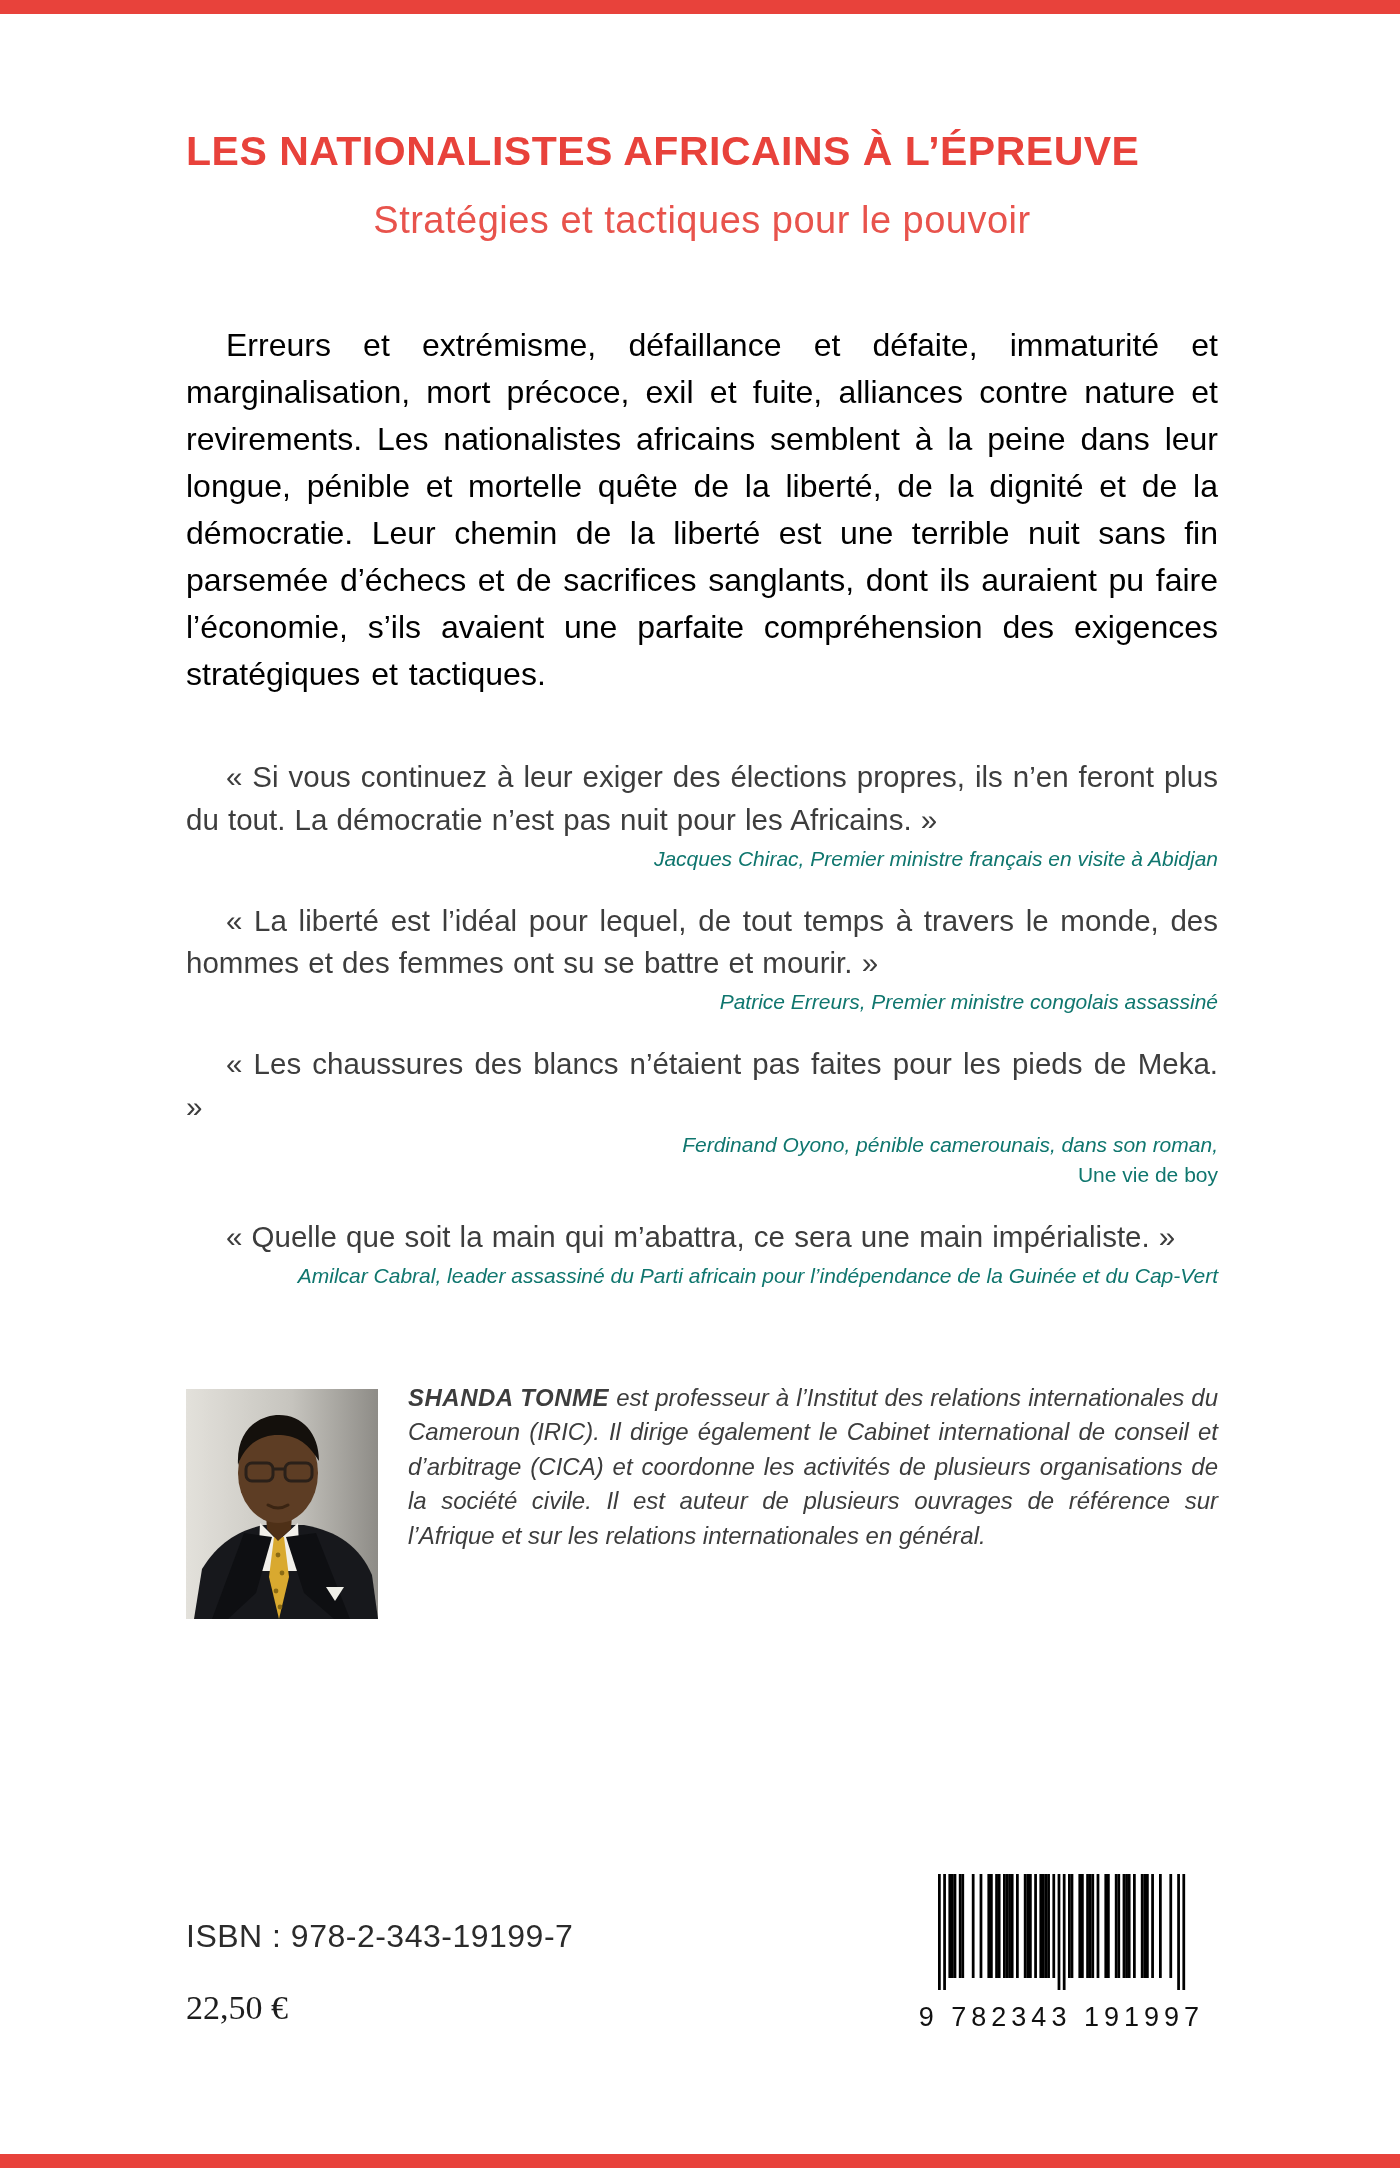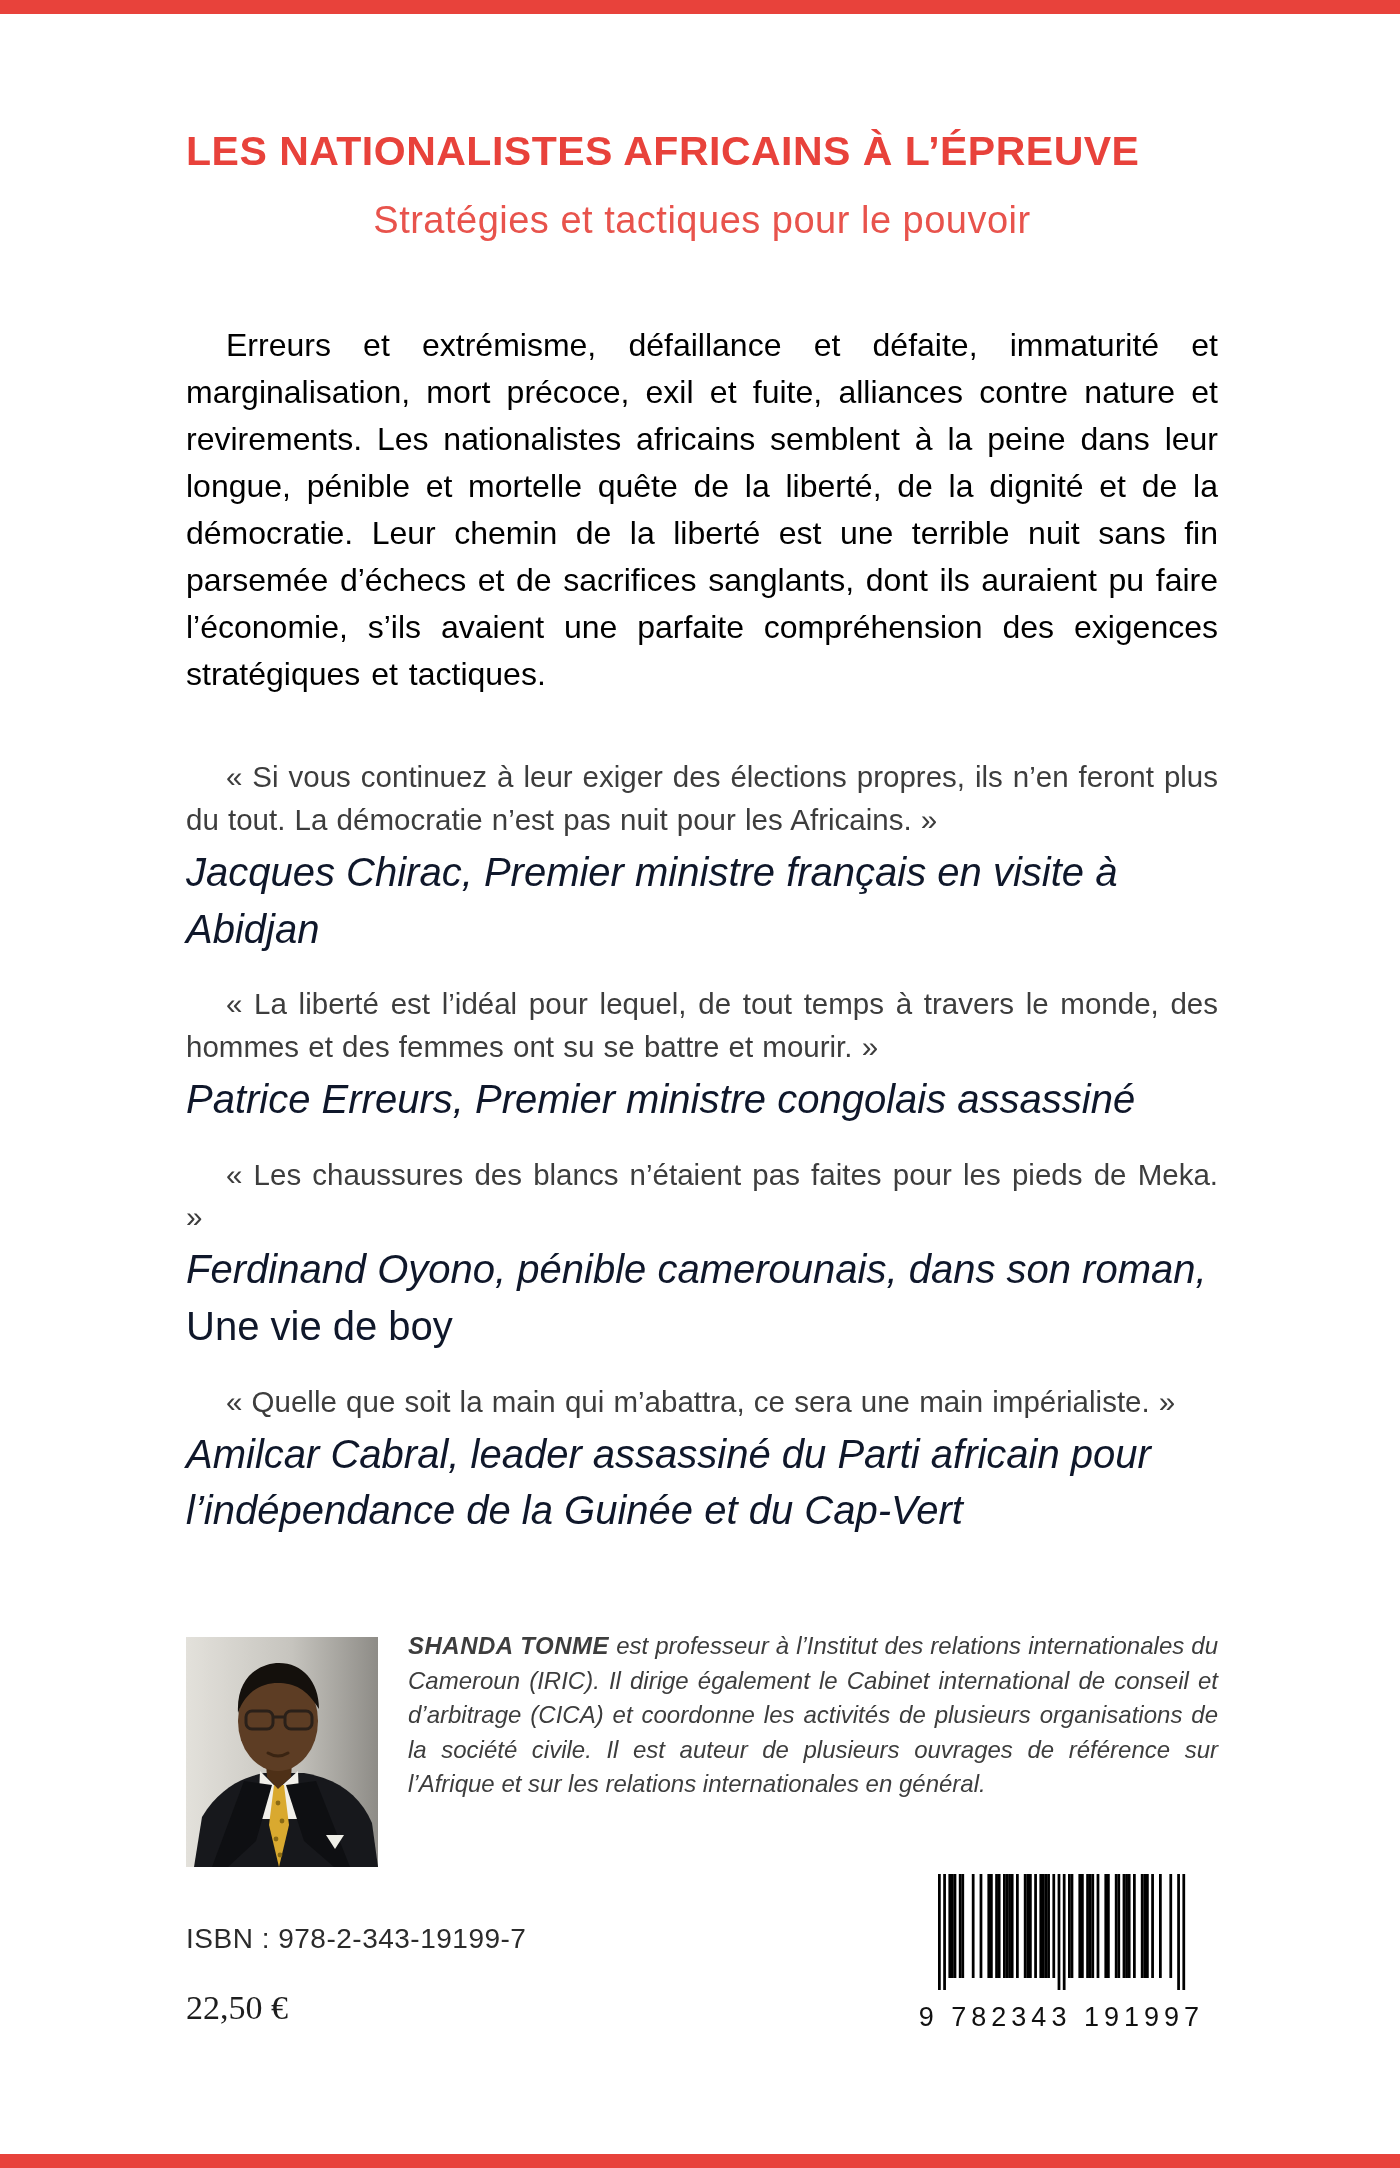--- a/index.html
+++ b/index.html
@@ -63,25 +63,25 @@
     margin: 0;
     font-size: 29.5px;
     line-height: 1.45;
     text-align: justify;
     text-indent: 40px;
     word-spacing: 1px;
     color: #3d3d3d;
   }
   .quote-attr {
     margin: 2px 0 0 0;
-    font-size: 40px;
+    font-size: 21px;
     line-height: 1.42;
     font-style: italic;
-    text-align: left;
-    color: #0f172a;
+    text-align: right;
+    color: #0f766e;
   }
   .quote-work {
     display: block;
     font-style: normal;
   }
   .quote-work:empty { display: none; }
 
   .bio {
     margin-top: 90px;
     font-size: 24px;
@@ -106,21 +106,21 @@
   .footer {
     position: absolute;
     left: 186px;
     right: 190px;
     top: 1872px;
     display: flex;
     justify-content: space-between;
     align-items: flex-end;
   }
   .isbn {
-    font-size: 28px;
+    font-size: 32px;
     color: #2b2b2b;
     letter-spacing: 0.5px;
   }
   .price {
     margin-top: 34px;
     margin-bottom: 6px;
     font-family: "Liberation Serif", serif;
     font-size: 34px;
     color: #1d1d1d;
   }

